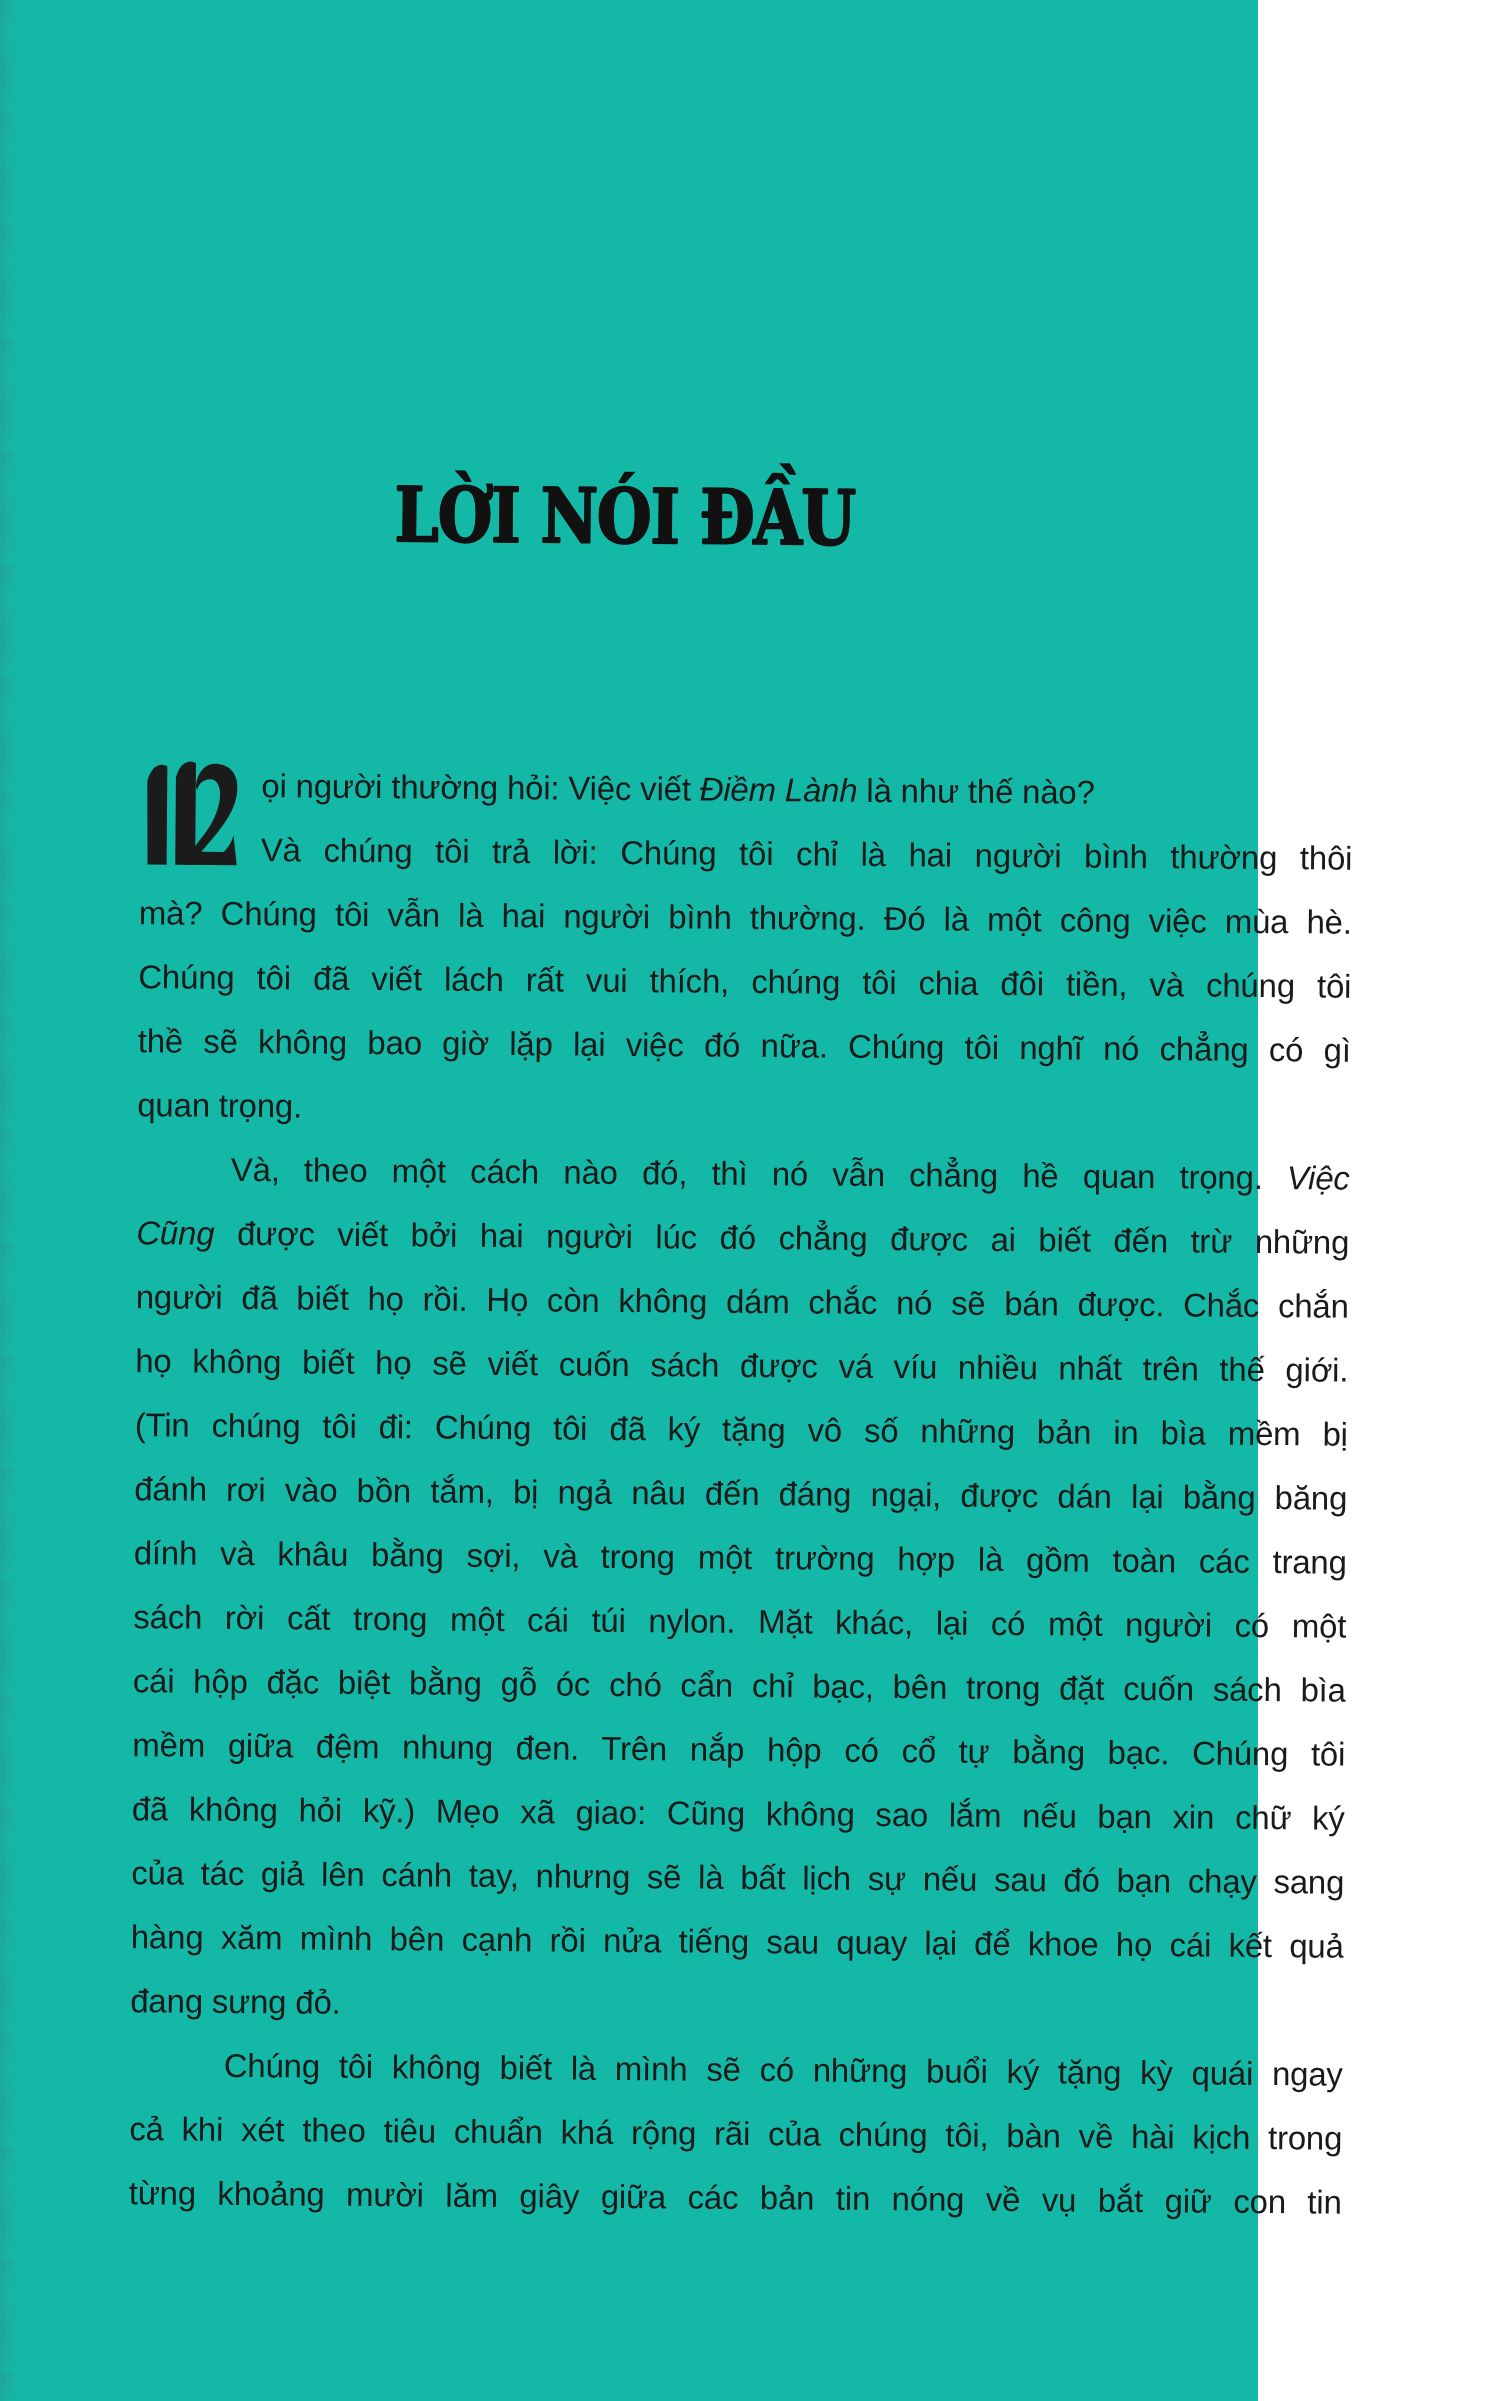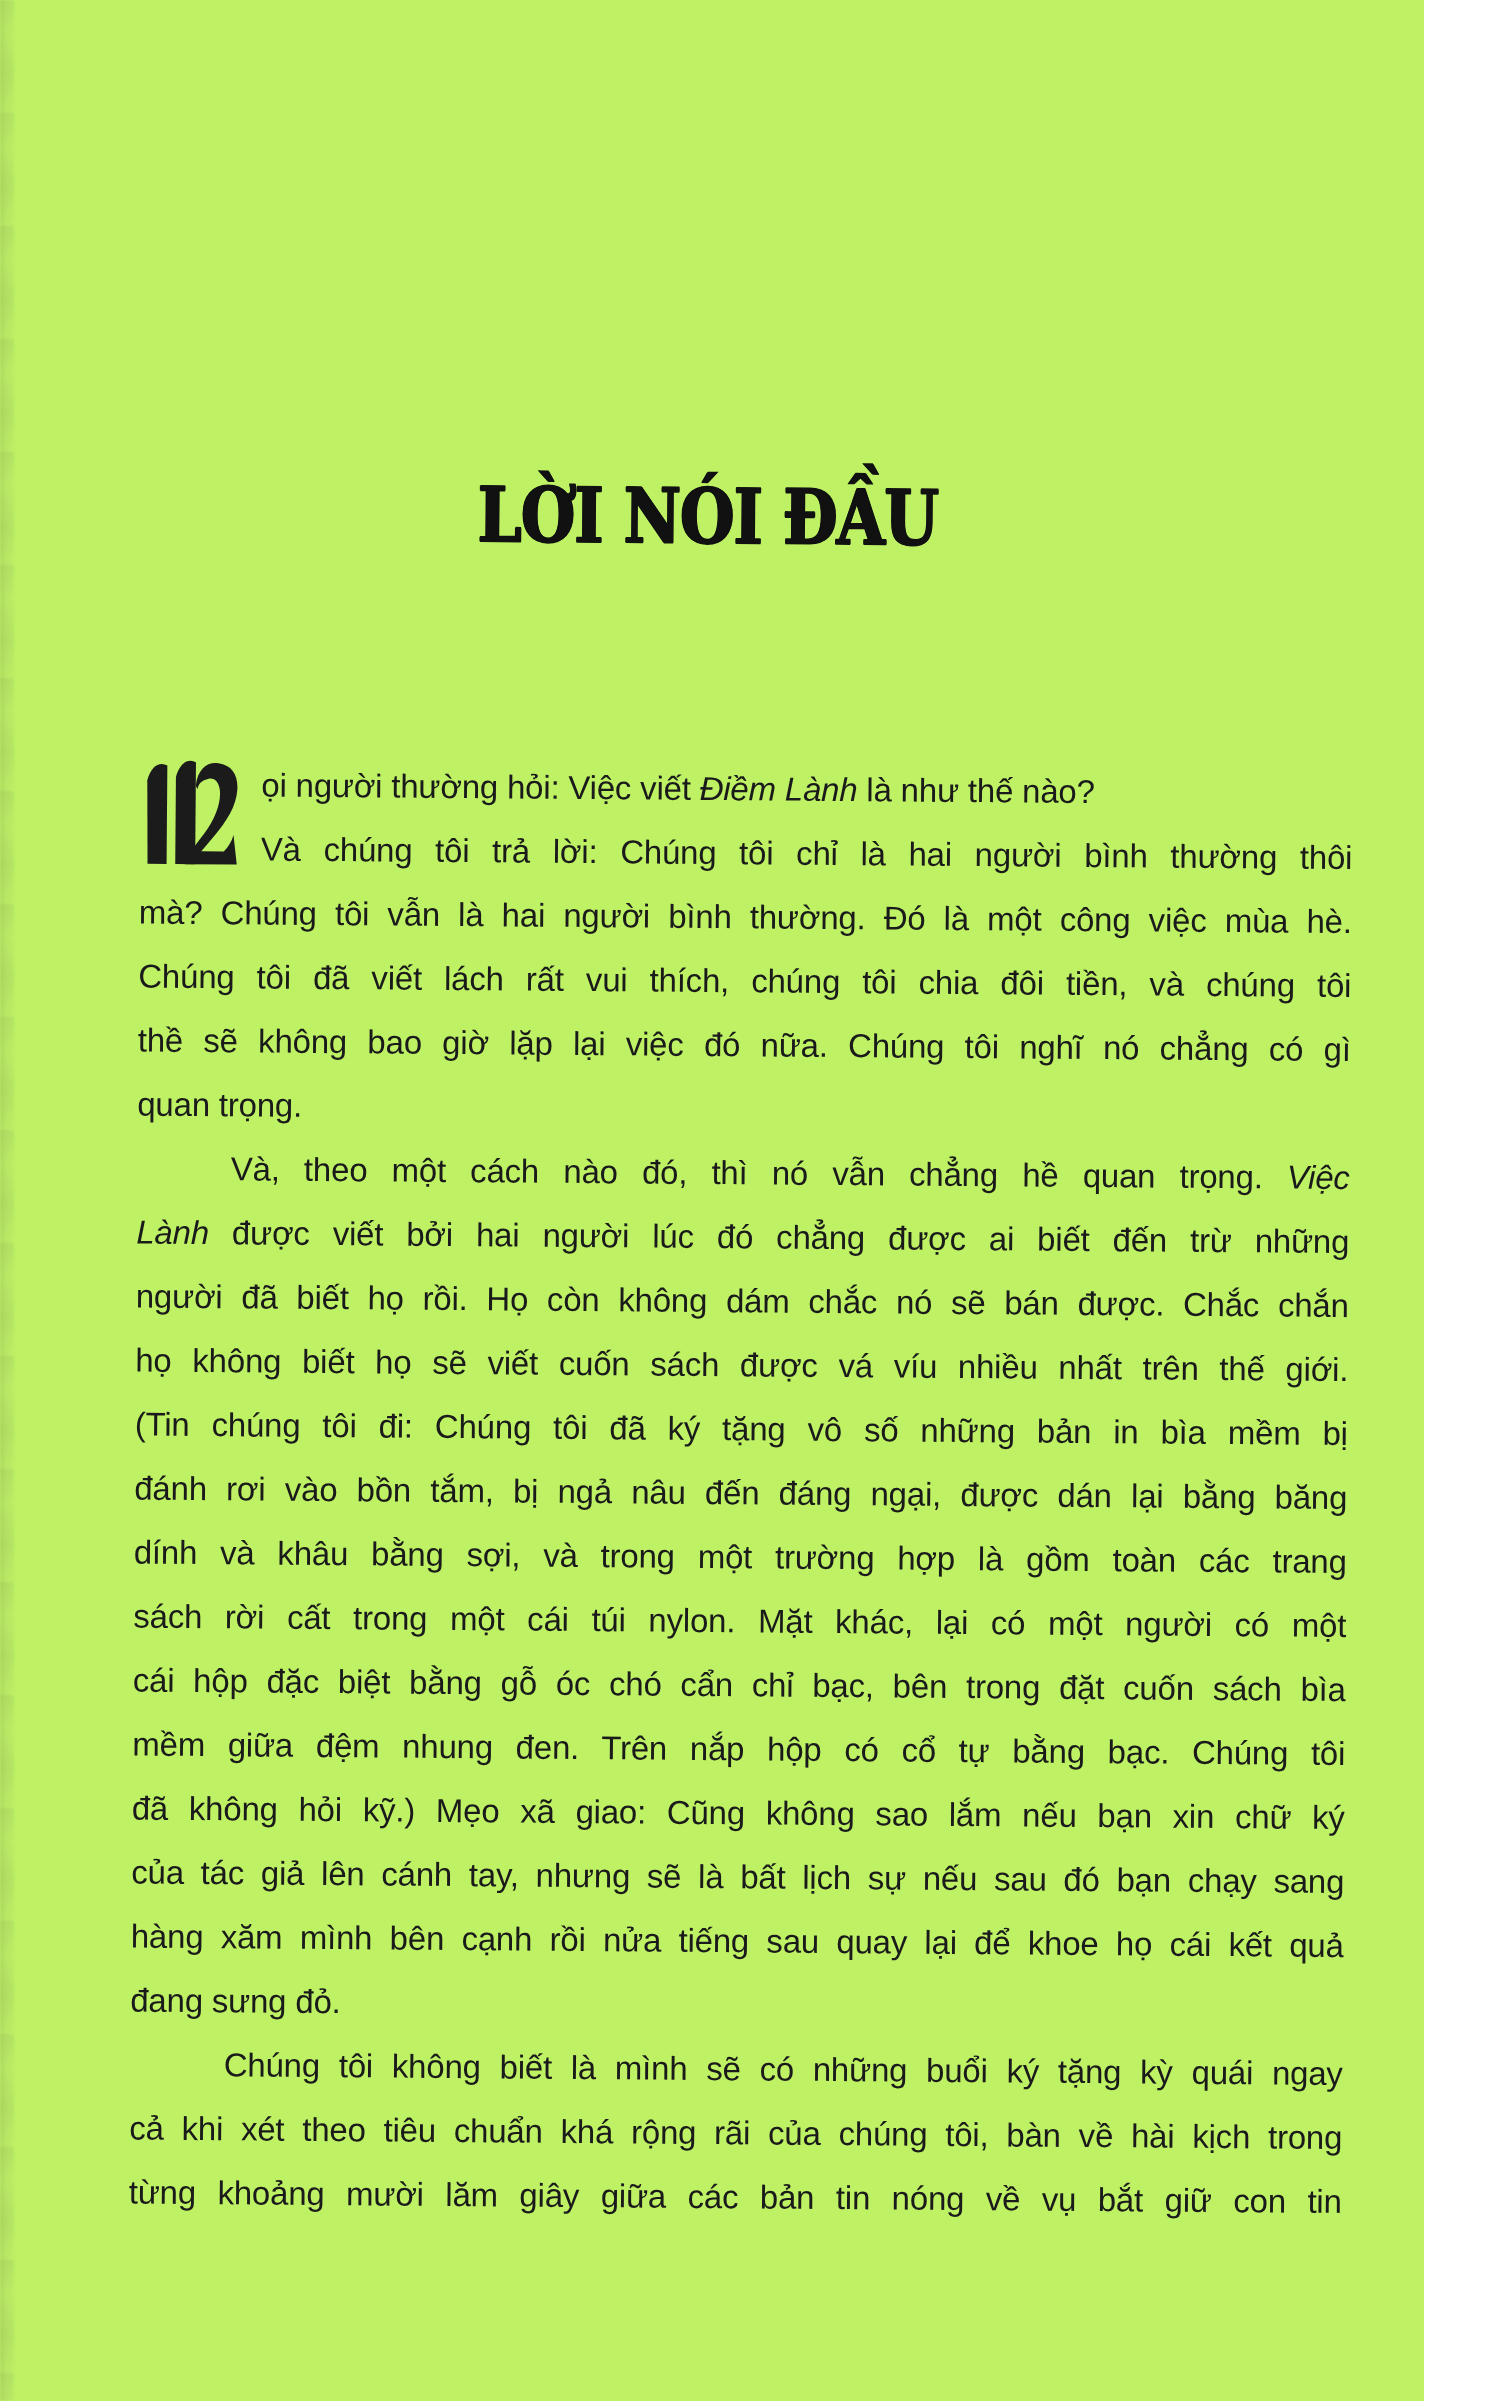--- a/index.html
+++ b/index.html
@@ -4,22 +4,22 @@
 <style>
   html, body { margin: 0; padding: 0; }
   body {
     width: 1506px; height: 2401px;
     background: #ffffff;
     font-family: "Liberation Sans", "DejaVu Sans", sans-serif;
     overflow: hidden;
   }
   .page {
     position: relative;
-    width: 1424px; height: 2401px;
-    background: #bef264;
+    width: 1258px; height: 2401px;
+    background: #14b8a6;
   }
   
   .scan-edge {
     position: absolute; left: 0; top: 0;
     width: 14px; height: 100%;
     background:
       repeating-linear-gradient(180deg,
         rgba(90,90,90,0.10) 0px, rgba(120,120,120,0.03) 33px,
         rgba(90,90,90,0.09) 74px, rgba(130,130,130,0.02) 113px),
       linear-gradient(90deg, rgba(60,60,60,0.10), rgba(120,120,120,0.04) 55%, rgba(255,255,255,0) 100%);
@@ -92,21 +92,21 @@
           </span>
           <div class="line"><span>ọi người thường hỏi: Việc viết </span><span class="it">Điềm Lành</span><span> là như thế nào?</span></div>
           <div class="line just"><span>Và chúng tôi trả lời: Chúng tôi chỉ là hai người bình thường thôi</span></div>
           <div class="line just"><span>mà? Chúng tôi vẫn là hai người bình thường. Đó là một công việc mùa hè.</span></div>
           <div class="line just"><span>Chúng tôi đã viết lách rất vui thích, chúng tôi chia đôi tiền, và chúng tôi</span></div>
           <div class="line just"><span>thề sẽ không bao giờ lặp lại việc đó nữa. Chúng tôi nghĩ nó chẳng có gì</span></div>
           <div class="line"><span>quan trọng.</span></div>
         </div>
         <div class="para">
           <div class="line just ind"><span>Và, theo một cách nào đó, thì nó vẫn chẳng hề quan trọng. </span><span class="it">Việc</span></div>
-          <div class="line just"><span class="it">Lành</span><span> được viết bởi hai người lúc đó chẳng được ai biết đến trừ những</span></div>
+          <div class="line just"><span class="it">Cũng</span><span> được viết bởi hai người lúc đó chẳng được ai biết đến trừ những</span></div>
           <div class="line just"><span>người đã biết họ rồi. Họ còn không dám chắc nó sẽ bán được. Chắc chắn</span></div>
           <div class="line just"><span>họ không biết họ sẽ viết cuốn sách được vá víu nhiều nhất trên thế giới.</span></div>
           <div class="line just"><span>(Tin chúng tôi đi: Chúng tôi đã ký tặng vô số những bản in bìa mềm bị</span></div>
           <div class="line just"><span>đánh rơi vào bồn tắm, bị ngả nâu đến đáng ngại, được dán lại bằng băng</span></div>
           <div class="line just"><span>dính và khâu bằng sợi, và trong một trường hợp là gồm toàn các trang</span></div>
           <div class="line just"><span>sách rời cất trong một cái túi nylon. Mặt khác, lại có một người có một</span></div>
           <div class="line just"><span>cái hộp đặc biệt bằng gỗ óc chó cẩn chỉ bạc, bên trong đặt cuốn sách bìa</span></div>
           <div class="line just"><span>mềm giữa đệm nhung đen. Trên nắp hộp có cổ tự bằng bạc. Chúng tôi</span></div>
           <div class="line just"><span>đã không hỏi kỹ.) Mẹo xã giao: Cũng không sao lắm nếu bạn xin chữ ký</span></div>
           <div class="line just"><span>của tác giả lên cánh tay, nhưng sẽ là bất lịch sự nếu sau đó bạn chạy sang</span></div>

